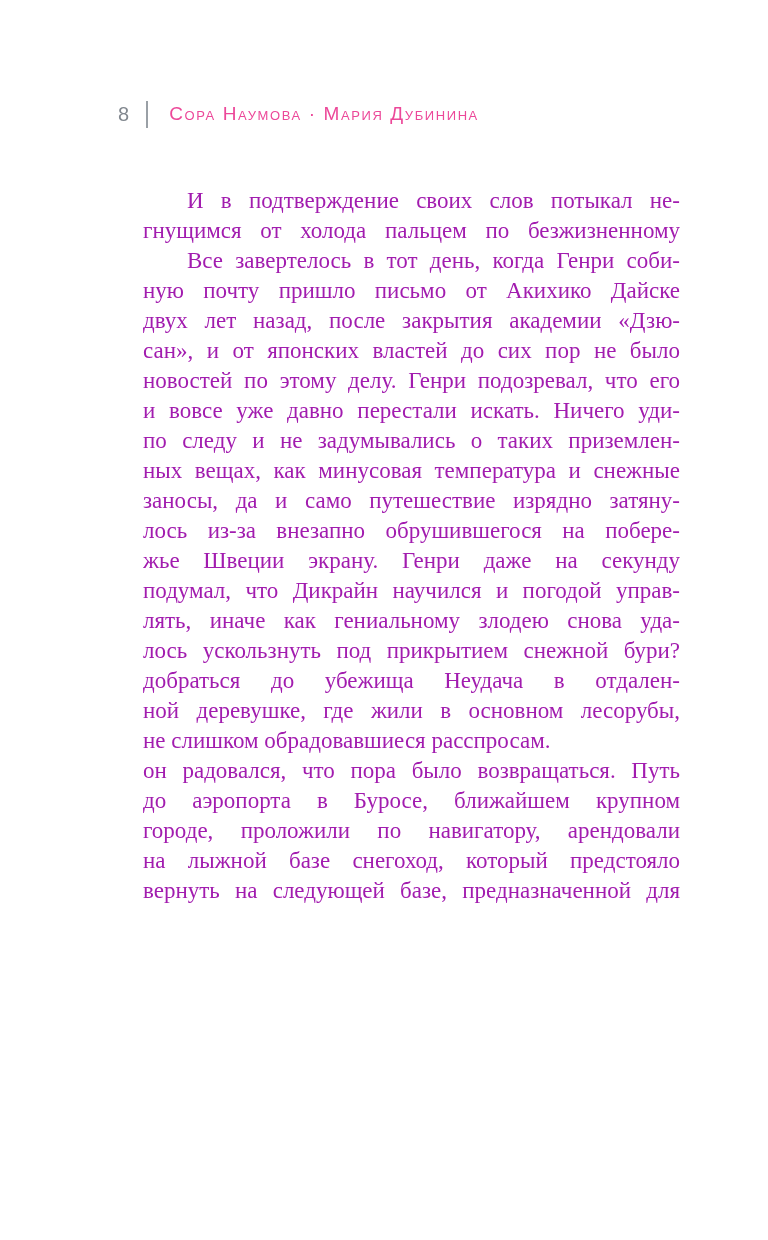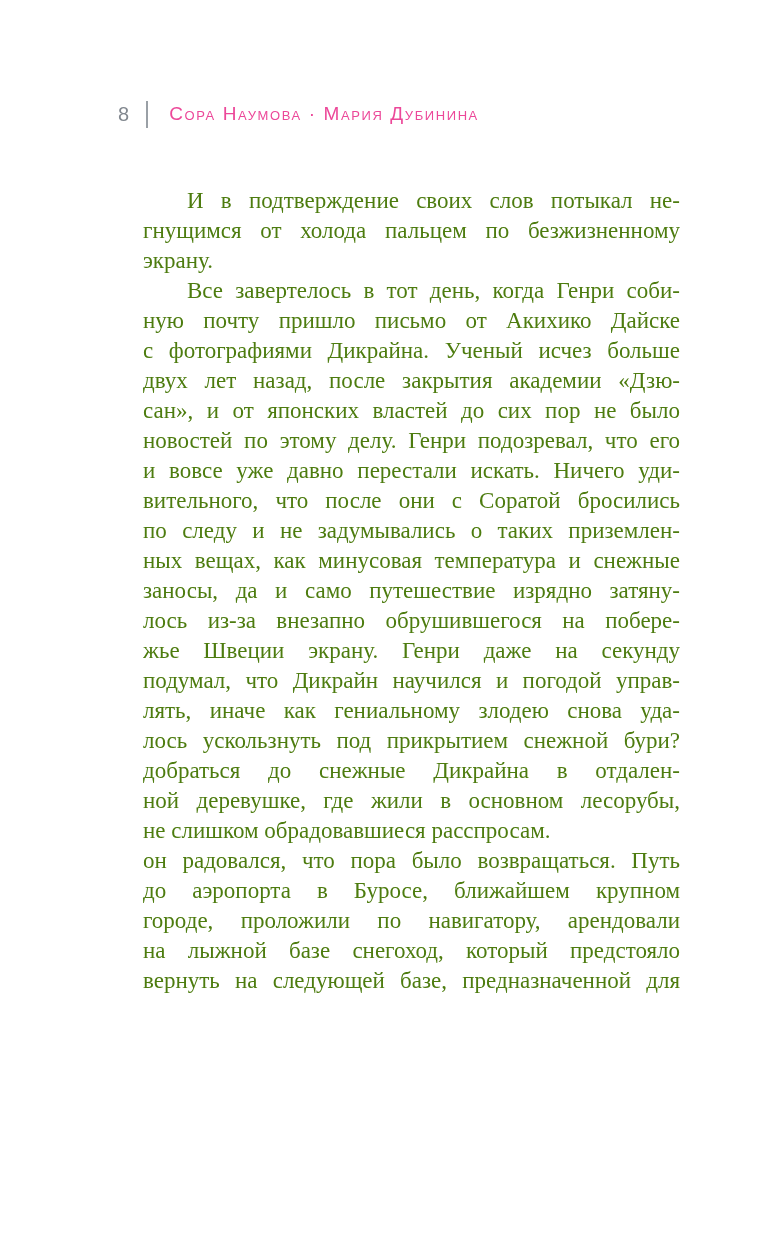--- a/index.html
+++ b/index.html
@@ -46,21 +46,21 @@
     color: #ec4899;
     white-space: nowrap;
   }
 
   
   .text-block {
     position: absolute;
     left: 143px;
     top: 186px;
     width: 537px;
-    color: #4d7c0f;
+    color: #a21caf;
     font-size: 23px;
   }
   .ln {
     height: 30px;
     line-height: 30px;
     text-align: justify;
     text-align-last: justify;
     white-space: normal;
     overflow: hidden;
   }
@@ -79,38 +79,35 @@
 
   <header class="running-head">
     <span class="page-num">8</span>
     <span class="head-rule"></span>
     <span class="authors">Сора Наумова · Мария Дубинина</span>
   </header>
 
   <main class="text-block">
     <div class="ln indent">И в подтверждение своих слов потыкал не-</div>
     <div class="ln">гнущимся от холода пальцем по безжизненному</div>
-    <div class="ln end">экрану.</div>
     <div class="ln indent">Все завертелось в тот день, когда Генри соби-</div>
     <div class="ln">ную почту пришло письмо от Акихико Дайске</div>
-    <div class="ln">с фотографиями Дикрайна. Ученый исчез больше</div>
     <div class="ln">двух лет назад, после закрытия академии «Дзю-</div>
     <div class="ln">сан», и от японских властей до сих пор не было</div>
     <div class="ln">новостей по этому делу. Генри подозревал, что его</div>
     <div class="ln">и вовсе уже давно перестали искать. Ничего уди-</div>
-    <div class="ln">вительного, что после они с Соратой бросились</div>
     <div class="ln">по следу и не задумывались о таких приземлен-</div>
     <div class="ln">ных вещах, как минусовая температура и снежные</div>
     <div class="ln">заносы, да и само путешествие изрядно затяну-</div>
     <div class="ln">лось из-за внезапно обрушившегося на побере-</div>
     <div class="ln">жье Швеции экрану. Генри даже на секунду</div>
     <div class="ln">подумал, что Дикрайн научился и погодой управ-</div>
     <div class="ln">лять, иначе как гениальному злодею снова уда-</div>
     <div class="ln">лось ускользнуть под прикрытием снежной бури?</div>
-    <div class="ln">добраться до снежные Дикрайна в отдален-</div>
+    <div class="ln">добраться до убежища Неудача в отдален-</div>
     <div class="ln">ной деревушке, где жили в основном лесорубы,</div>
     <div class="ln end">не слишком обрадовавшиеся расспросам.</div>
     <div class="ln">он радовался, что пора было возвращаться. Путь</div>
     <div class="ln">до аэропорта в Буросе, ближайшем крупном</div>
     <div class="ln">городе, проложили по навигатору, арендовали</div>
     <div class="ln">на лыжной базе снегоход, который предстояло</div>
     <div class="ln">вернуть на следующей базе, предназначенной для</div>
   </main>
 
 </div>

